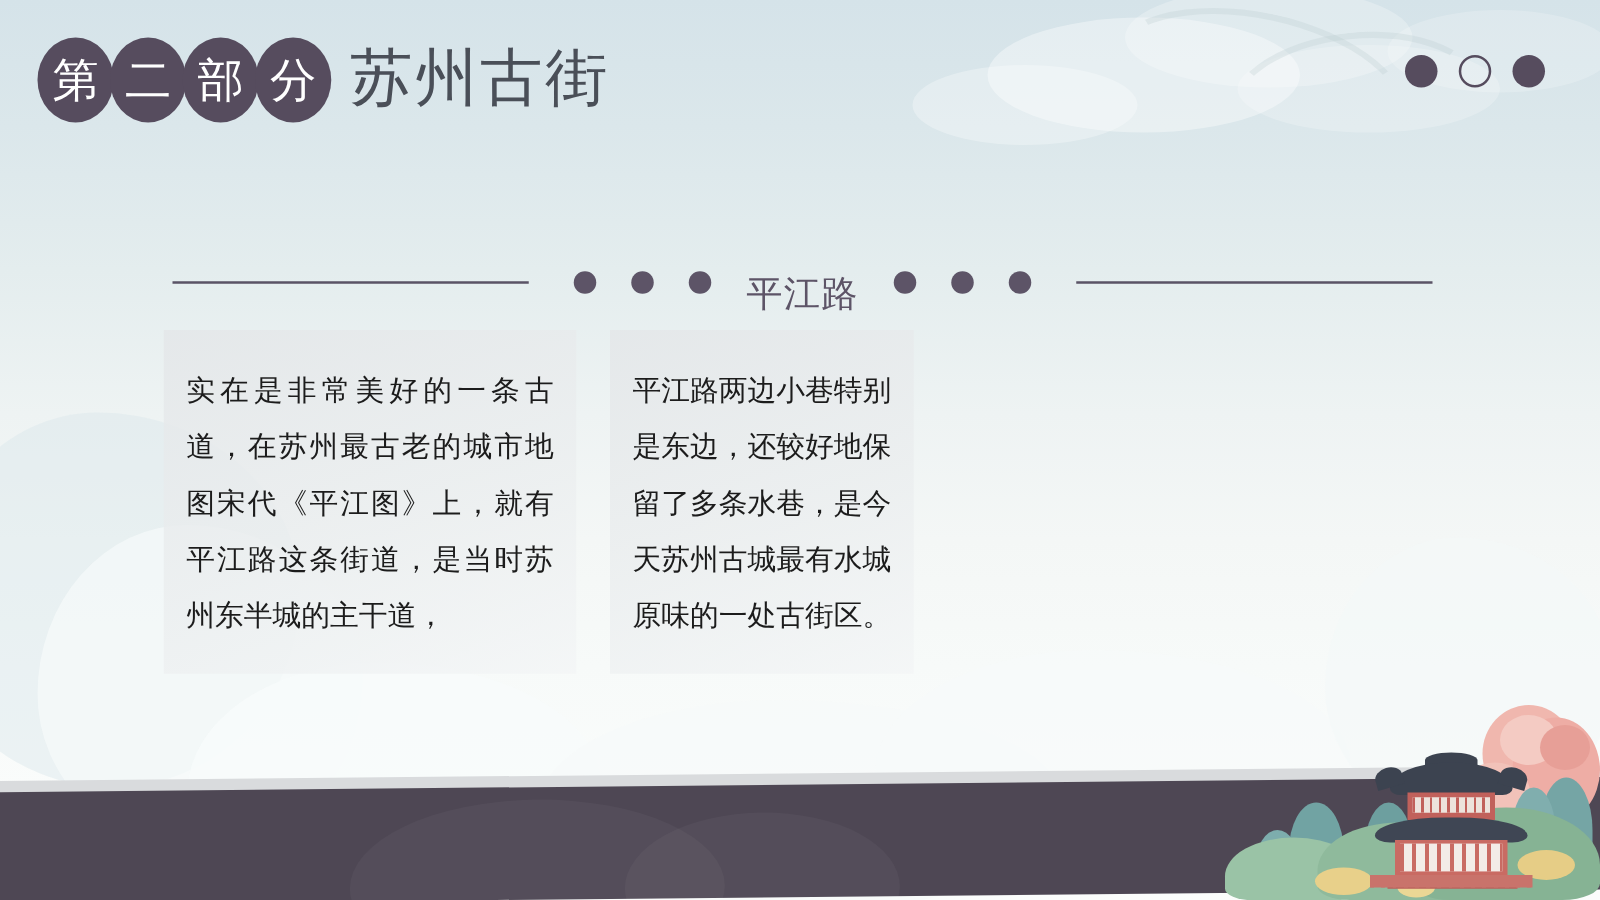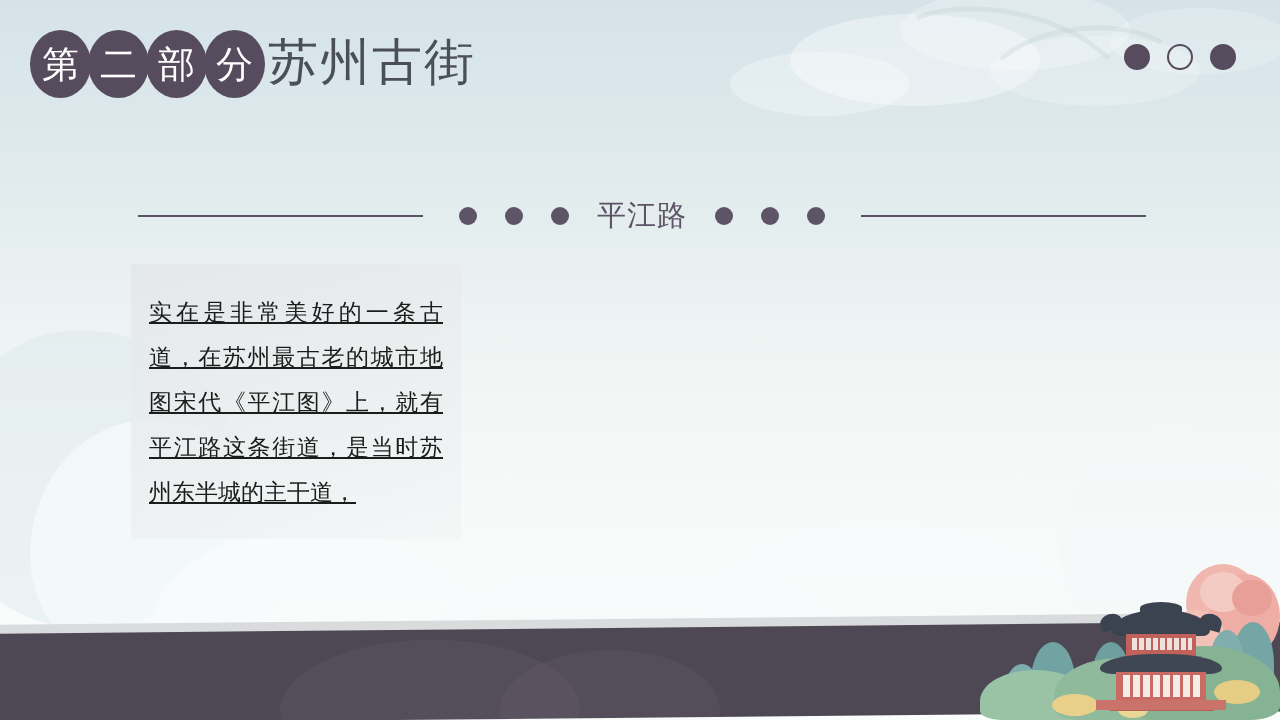--- a/index.html
+++ b/index.html
@@ -75,21 +75,21 @@
     font-family:"DejaVu Serif", serif;
     font-size:37px;
     line-height:1;
     margin-right:-3px;
   }
   #title-main {
     font-family:"DejaVu Serif", serif;
     font-size:50px;
     line-height:1;
     letter-spacing:2px;
-    margin-left:6px;
+    margin-left:18px;
     padding-bottom:4px;
   }
 
   
   #page-dots {
     position:absolute;
     right:44px; top:44px;
     display:flex; align-items:center; gap:17px;
   }
   .pdot { width:26px; height:26px; border-radius:50%; }
@@ -131,21 +131,20 @@
     padding:26px 18px 24px 18px;
     min-height:249px;
   }
   .card p {
     font-family:"Liberation Sans", sans-serif;
     font-size:23px;
     line-height:45px;
     color:#1c1c1c;
     text-align:justify;
     text-justify:inter-ideograph;
-    text-decoration:underline;
   }
   .card.c1 { width:330px; margin-right:27px; }
   .card.c2 { width:388px; margin-right:26px; }
   .card.c3 { width:243px; }
 
   
   #bottom-band {
     position:absolute;
     left:-20px; bottom:-4px;
     width:1330px; height:92px;
@@ -268,32 +267,35 @@
     <span class="pdot filled" style="background: rgb(86, 76, 94);"></span>
   </div>
 
   <div id="section-header">
     <span class="rule" style="background: rgb(90, 83, 102);"></span>
     <span class="dotgroup left">
       <span class="sdot" style="background: rgb(93, 84, 103);"></span>
       <span class="sdot" style="background: rgb(93, 84, 103);"></span>
       <span class="sdot" style="background: rgb(93, 84, 103);"></span>
     </span>
-    <span id="section-title" style="color: rgb(93, 84, 103);">平江路</span>
+    <span id="section-title" style="color: rgb(93, 84, 103); margin-top: 20px;">平江路</span>
     <span class="dotgroup right">
       <span class="sdot" style="background: rgb(93, 84, 103);"></span>
       <span class="sdot" style="background: rgb(93, 84, 103);"></span>
       <span class="sdot" style="background: rgb(93, 84, 103);"></span>
     </span>
     <span class="rule" style="background: rgb(90, 83, 102);"></span>
   </div>
 
   <div id="cards">
     <div class="card c1">
       <p>实在是非常美好的一条古道，在苏州最古老的城市地图宋代《平江图》上，就有平江路这条街道，是当时苏州东半城的主干道，</p>
+    </div>
+    <div class="card c3">
+      <p>平江路两边小巷特别是东边，还较好地保留了多条水巷，是今天苏州古城最有水城原味的一处古街区。</p>
     </div>
   </div>
 
   <div id="bottom-band" style="background: rgb(78, 71, 84);">
     <span class="band-blob b1"></span>
     <span class="band-blob b2"></span>
   </div>
 
   <div id="scene">
     <span class="s-el sakura sk1"></span>

